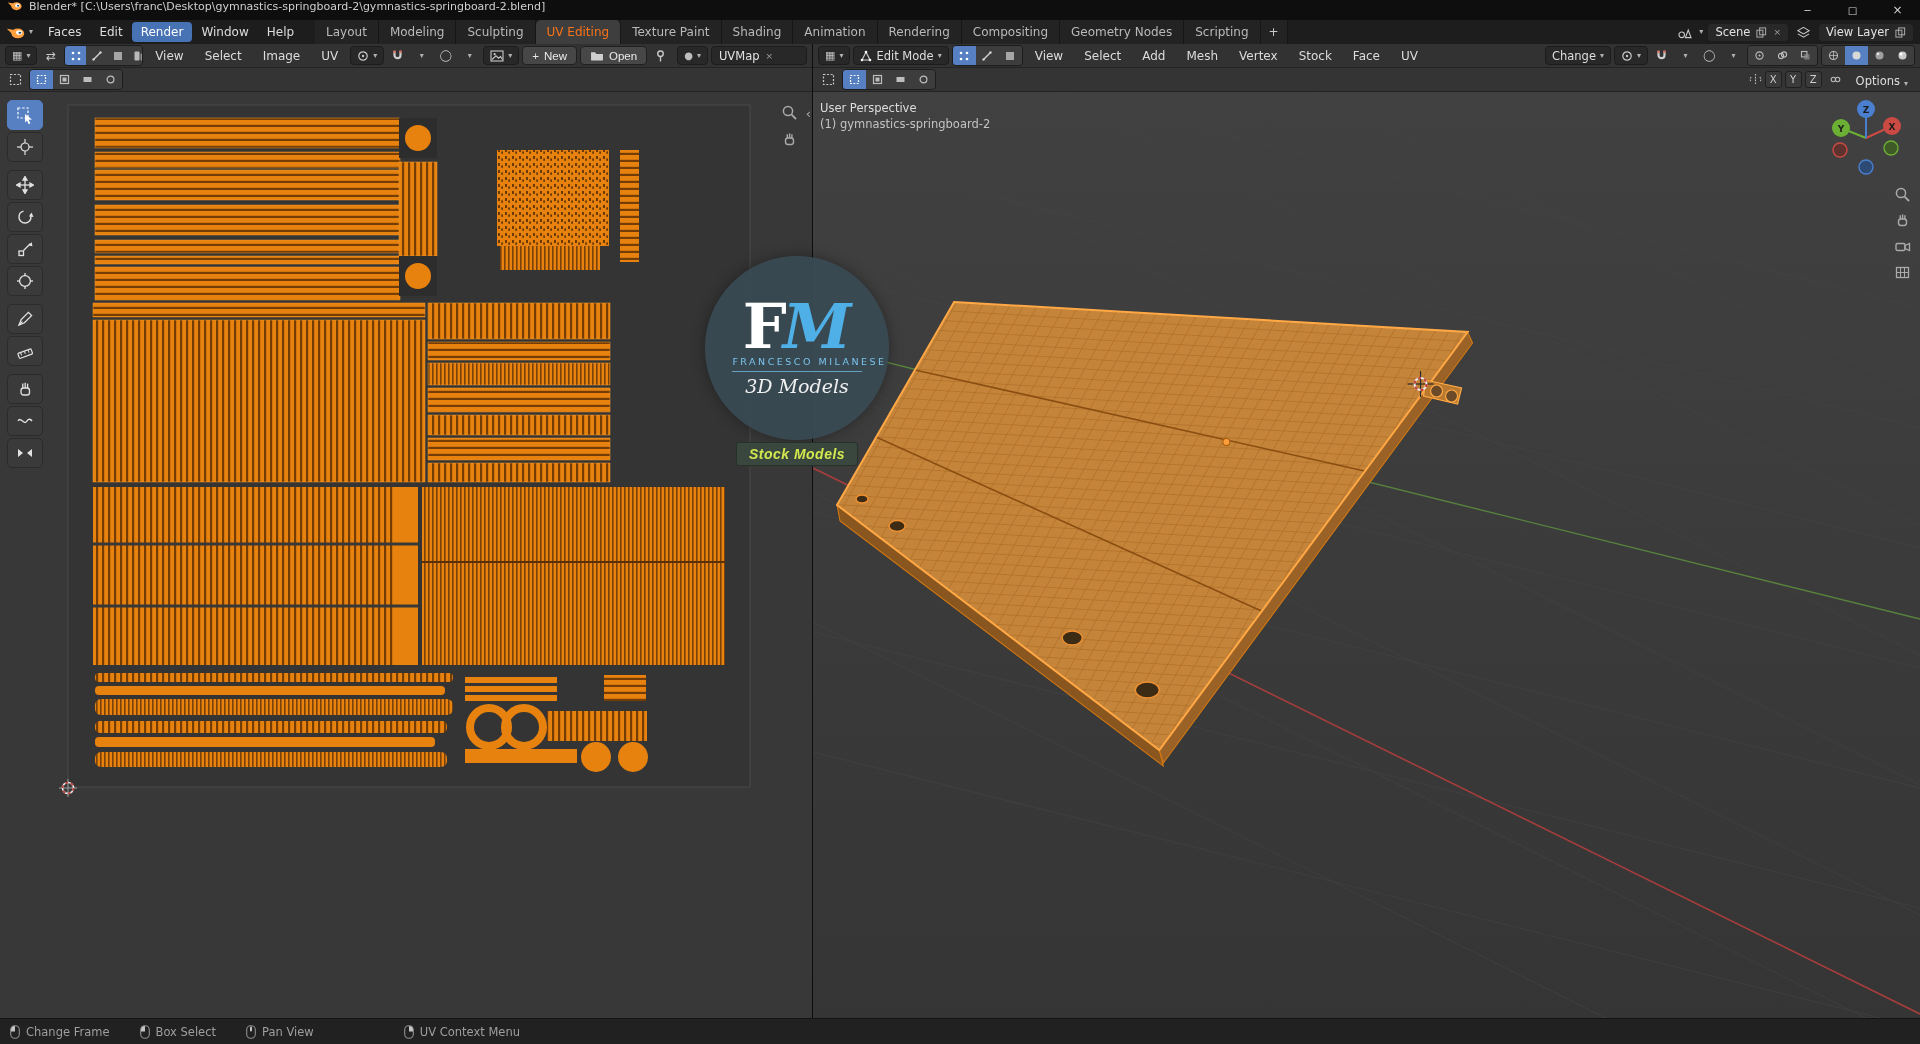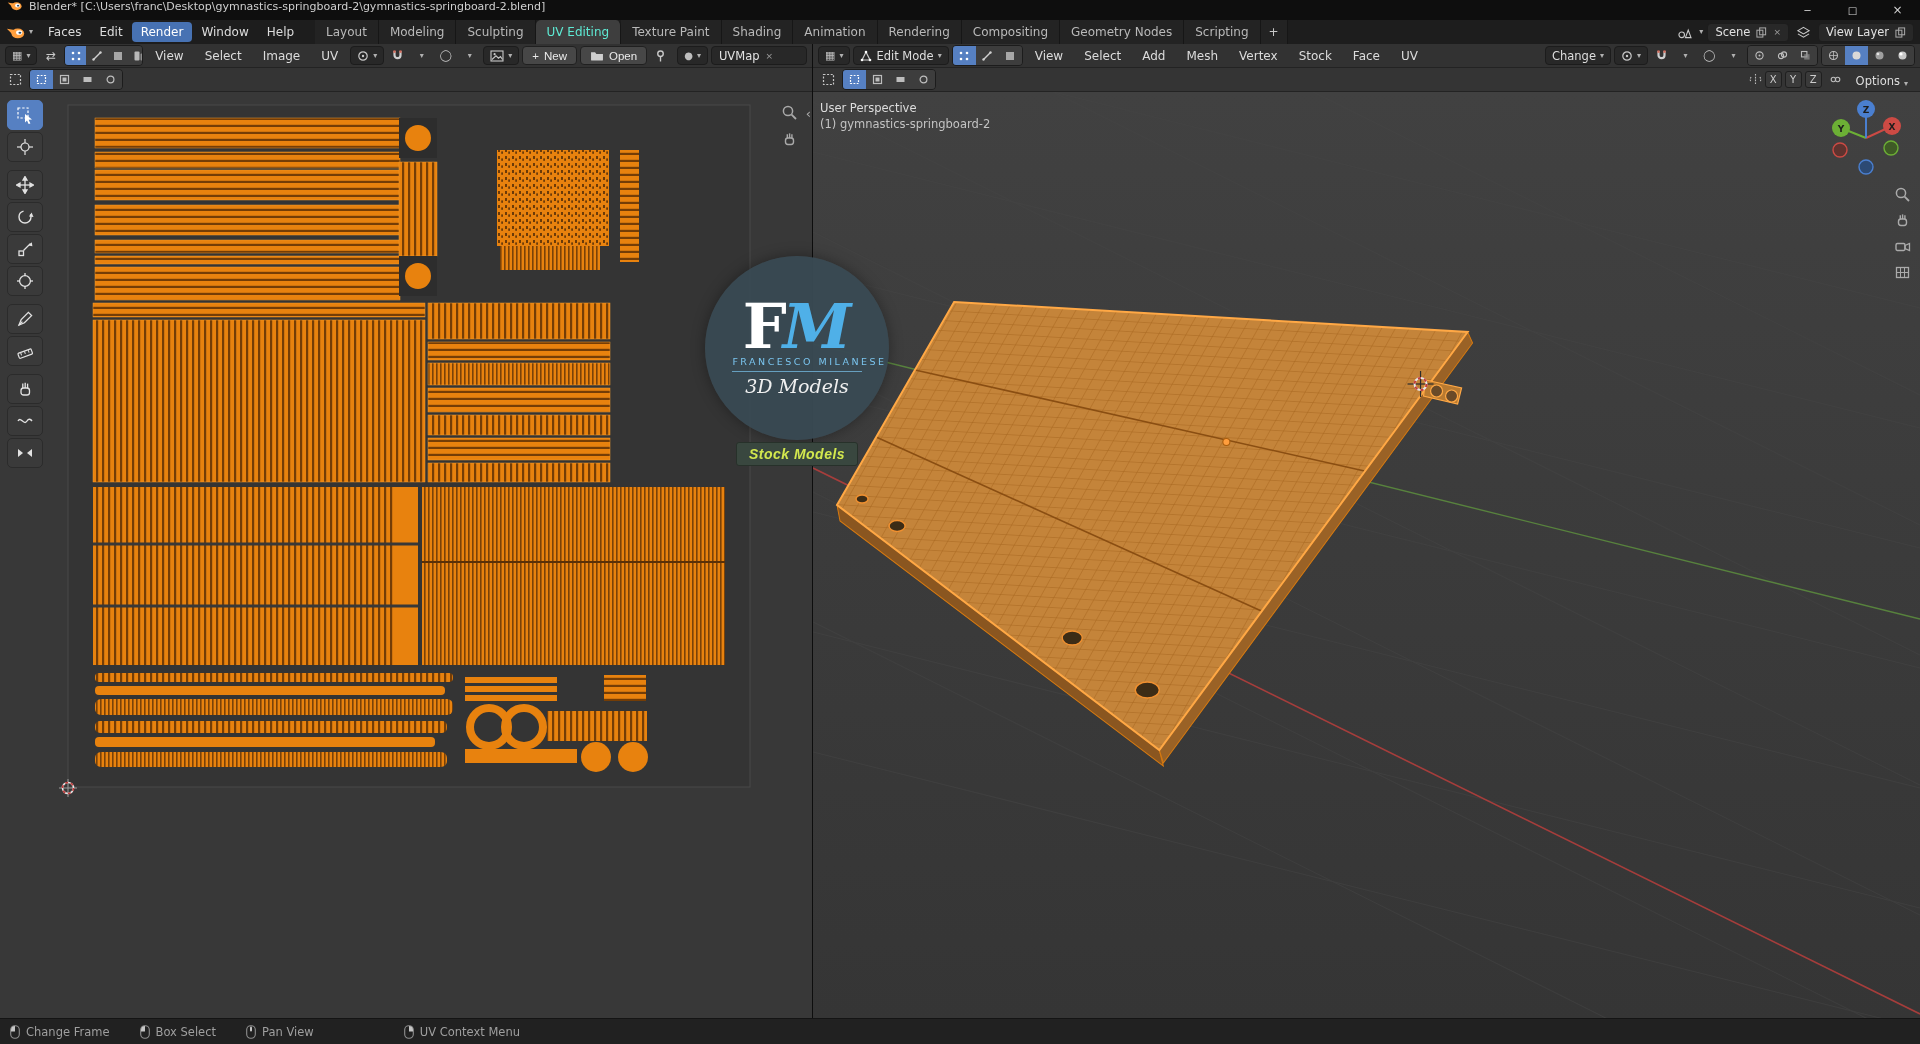--- a/index.html
+++ b/index.html
@@ -14,21 +14,21 @@
   .win-btns{margin-left:auto;display:flex;height:100%;}
   .win-btn{width:45px;height:100%;display:flex;align-items:center;justify-content:center;font-size:10px;color:#d6d6d6;}
 
   
   .menubar{height:24px;background:#1d1d1d;display:flex;align-items:center;padding:0 6px;flex:0 0 auto;white-space:nowrap;}
   .menubar .logo{margin-right:6px;display:flex;align-items:center;}
   .mi{padding:3px 9px;border-radius:4px;color:#dcdcdc;font-size:12px;}
   .mi.hl{background:#4772b3;color:#fff;}
   .tabs{display:flex;align-items:stretch;height:100%;margin-left:12px;}
   .tab{display:flex;align-items:center;padding:0 11px;background:#232323;color:#b9b9b9;border-right:1px solid #161616;font-size:12px;}
-  .tab.active{background:#3e3e3e;color:#5eead4;border-radius:5px 5px 0 0;}
+  .tab.active{background:#3e3e3e;color:#f97316;border-radius:5px 5px 0 0;}
   .tab.addtab{color:#c9c9c9;padding:0 8px;}
   .topbar-right{margin-left:auto;display:flex;align-items:center;gap:4px;}
 
   
   .hdr{height:24px;background:#323232;border-bottom:1px solid #232323;display:flex;align-items:center;padding:0 5px;gap:3px;flex:0 0 auto;white-space:nowrap;}
   .hdr2{background:#343434;}
   .ibox{background:#282828;border:1px solid #1c1c1c;border-radius:4px;height:19px;display:flex;align-items:center;gap:4px;padding:0 6px;font-size:11.5px;color:#dedede;}
   .field{background:#282828;border:1px solid #1c1c1c;border-radius:4px;height:19px;display:flex;align-items:center;gap:6px;padding:0 7px;font-size:11.5px;color:#e2e2e2;}
   .btn{background:#474747;border:1px solid #202020;border-radius:4px;height:19px;padding:0 9px;display:flex;align-items:center;gap:5px;color:#eaeaea;font-size:11.5px;}
   .ibtn{min-width:21px;height:19px;border-radius:3px;display:flex;align-items:center;justify-content:center;color:#c9c9c9;}

